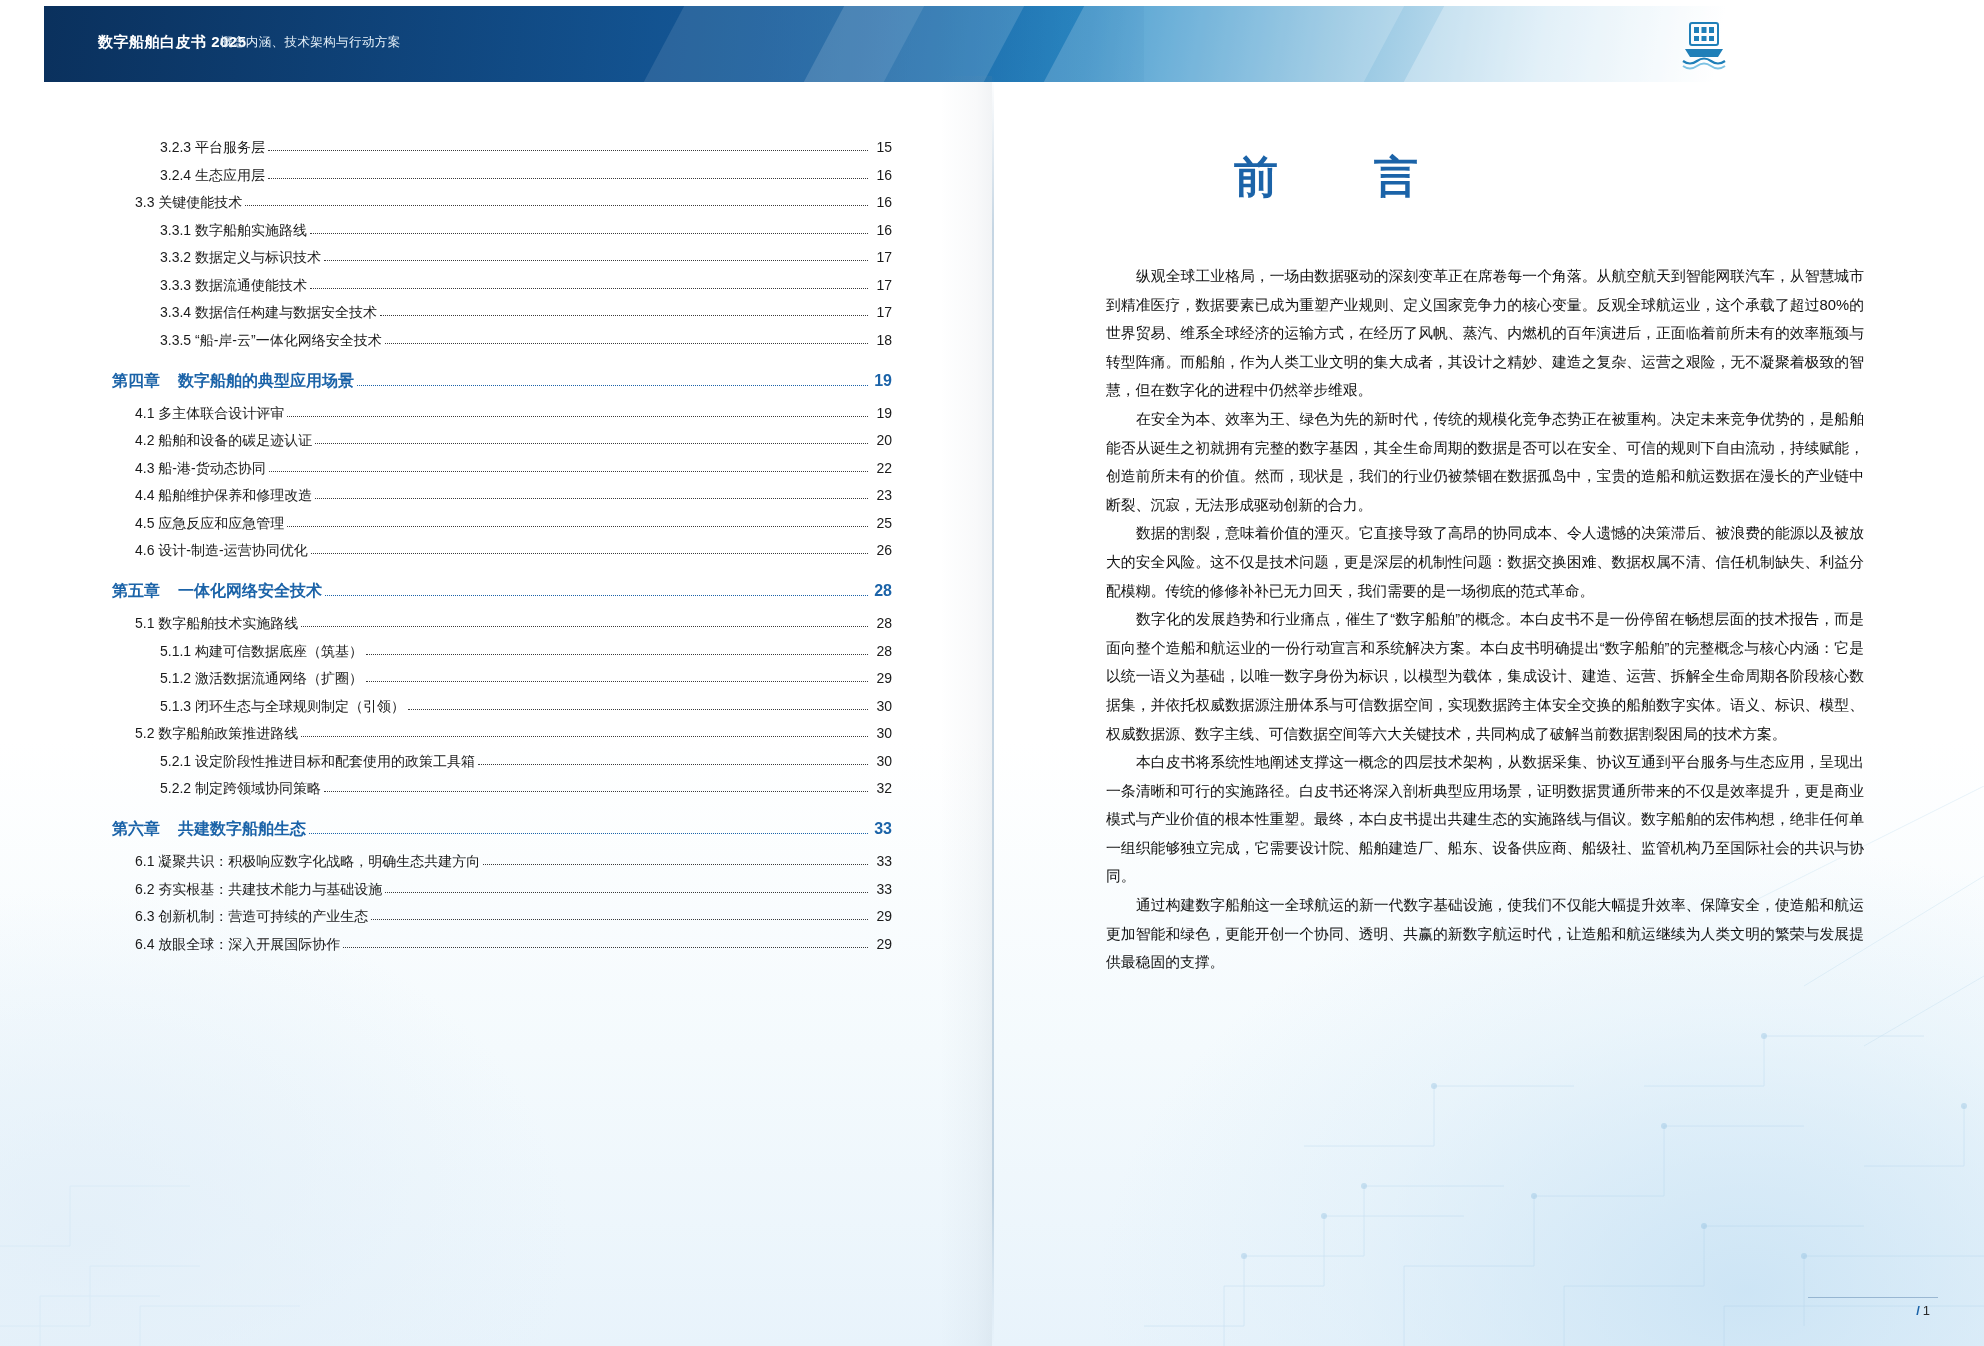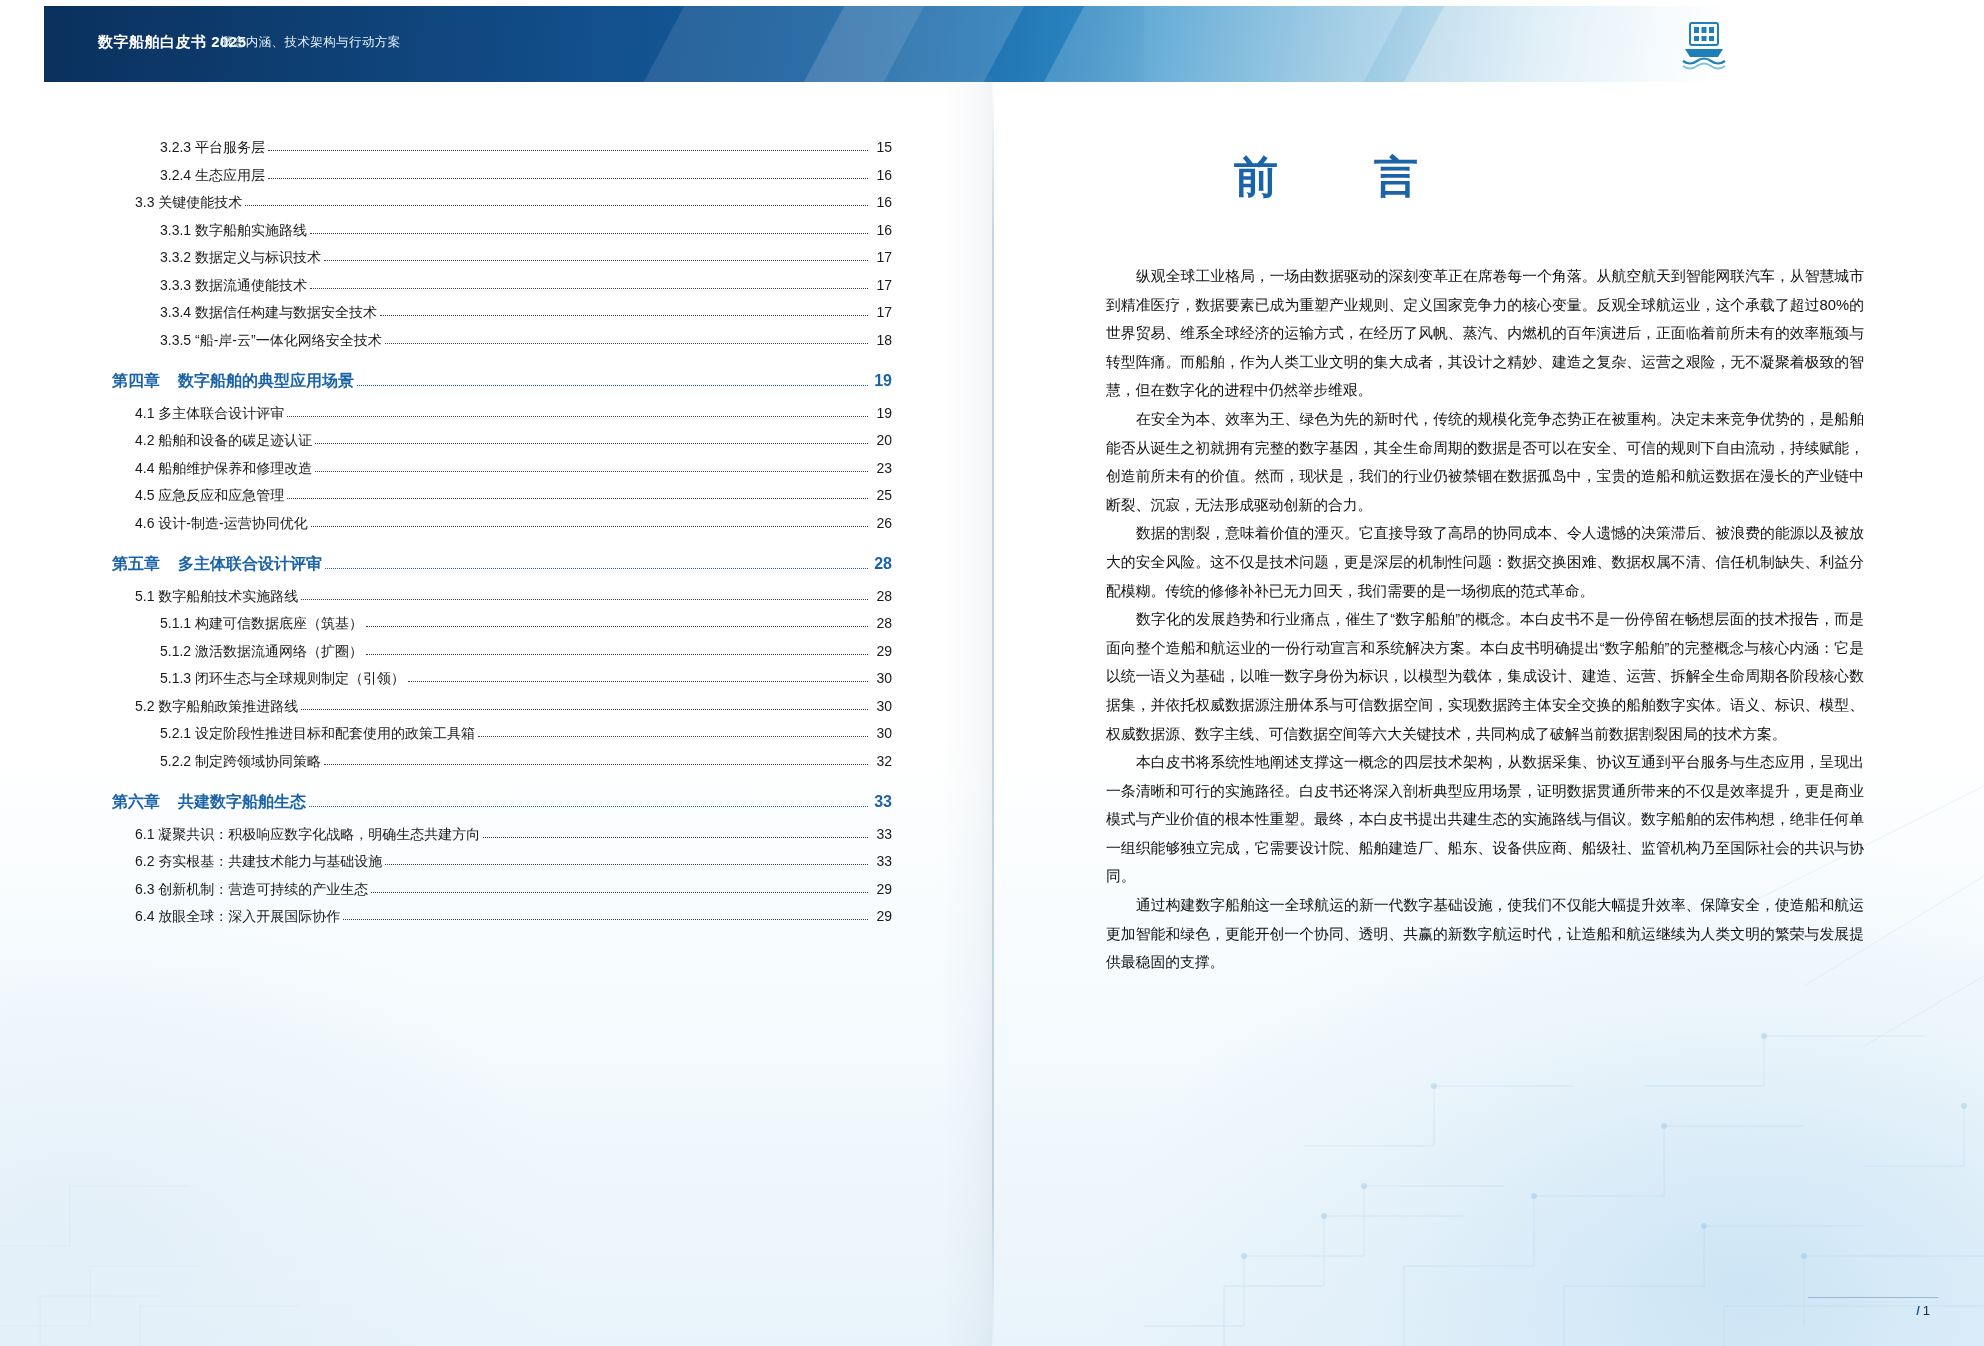--- a/index.html
+++ b/index.html
@@ -335,38 +335,43 @@
         <span class="lbl">4.1 多主体联合设计评审</span>
         <span class="dots"></span>
         <span class="pg">19</span>
       </div>
       <div class="toc-line lvl2">
         <span class="lbl">4.2 船舶和设备的碳足迹认证</span>
         <span class="dots"></span>
         <span class="pg">20</span>
       </div>
       <div class="toc-line lvl2">
+        <span class="lbl">4.3 船-港-货动态协同</span>
+        <span class="dots"></span>
+        <span class="pg">22</span>
+      </div>
+      <div class="toc-line lvl2">
         <span class="lbl">4.4 船舶维护保养和修理改造</span>
         <span class="dots"></span>
         <span class="pg">23</span>
       </div>
       <div class="toc-line lvl2">
         <span class="lbl">4.5 应急反应和应急管理</span>
         <span class="dots"></span>
         <span class="pg">25</span>
       </div>
       <div class="toc-line lvl2">
         <span class="lbl">4.6 设计-制造-运营协同优化</span>
         <span class="dots"></span>
         <span class="pg">26</span>
       </div>
       <div class="toc-line chapter lvl1">
         <span class="lbl">第五章</span>
         <span class="gap"></span>
-        <span class="lbl">多主体联合设计评审</span>
+        <span class="lbl">一体化网络安全技术</span>
         <span class="dots"></span>
         <span class="pg">28</span>
       </div>
       <div class="toc-line lvl2">
         <span class="lbl">5.1 数字船舶技术实施路线</span>
         <span class="dots"></span>
         <span class="pg">28</span>
       </div>
       <div class="toc-line lvl3">
         <span class="lbl">5.1.1 构建可信数据底座（筑基）</span>

